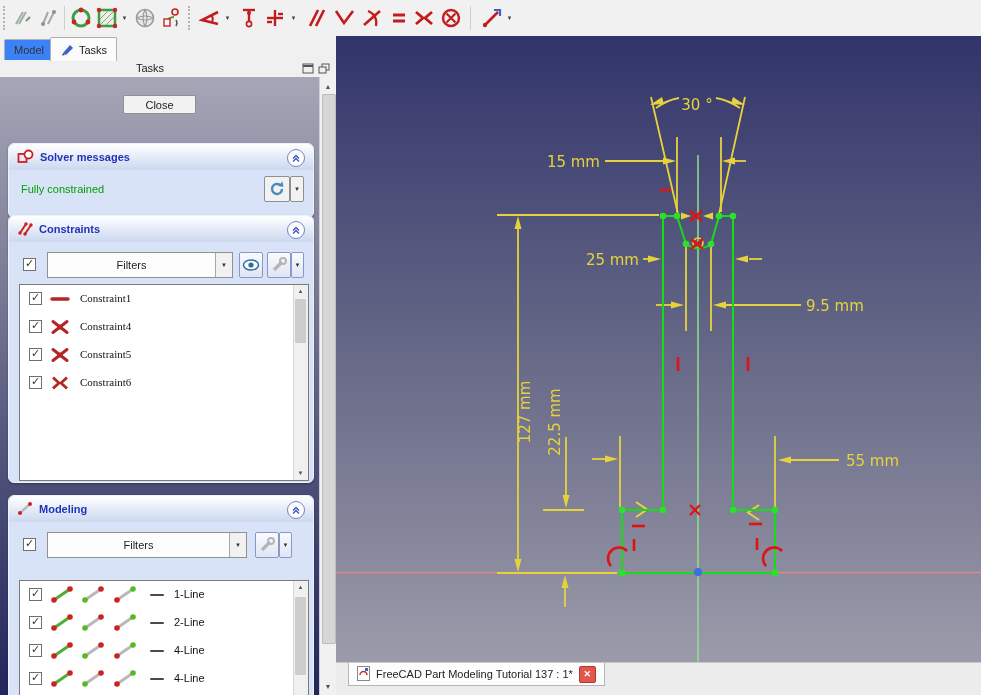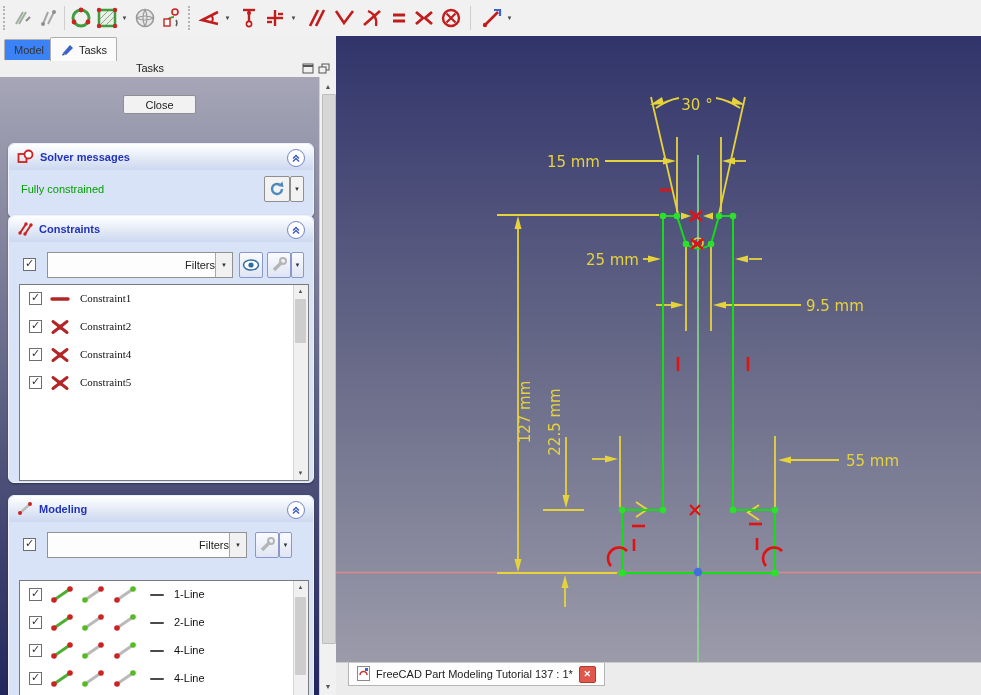--- a/index.html
+++ b/index.html
@@ -34,21 +34,21 @@
 
   .qbtn{background:#f2f2f2;border:1px solid #8f8f8f;border-radius:2px;font-family:"Liberation Sans",sans-serif;font-size:11px;color:#222;}
 
   .section{left:8px;width:304px;background:#d9e3f8;border:1px solid #eef2fc;border-radius:6px;box-shadow:0 1px 2px rgba(0,0,20,.35);}
   .sechead{position:absolute;left:0;top:0;width:100%;height:26px;background:linear-gradient(#ffffff,#ccd8f0);border-radius:6px 6px 0 0;display:flex;align-items:center;gap:6px;padding-left:8px;box-sizing:border-box;}
   .sechead .htext{color:#2233bb;font-weight:bold;}
   .chev{position:absolute;right:8px;top:5px;width:16px;height:16px;border:1px solid #7384cf;border-radius:50%;background:#fff;display:flex;align-items:center;justify-content:center;}
 
   .statusgreen{color:#00a000;}
   .combo{background:#fdfdfd;border:1px solid #919191;display:flex;align-items:center;box-sizing:border-box;}
-  .combo .ct{flex:1;text-align:right;}
+  .combo .ct{flex:1;text-align:center;}
   .combo .carr{width:16px;align-self:stretch;border-left:1px solid #a8a8a8;background:#f1f1f1;display:flex;align-items:center;justify-content:center;font-size:6px;color:#333;}
   .sqbtn{background:linear-gradient(#fafbff,#dfe5f3);border:1px solid #8a97c9;border-radius:2px;display:flex;align-items:center;justify-content:center;box-sizing:border-box;}
   .ddbtn{font-size:6px;color:#333;}
 
   .cb{display:inline-block;width:13px;height:13px;background:#fff;border:1px solid #6e6e6e;position:relative;box-sizing:border-box;}
   .cb:after{content:"✓";position:absolute;left:1px;top:-2px;font-size:11px;color:#333;}
 
   .listbox{background:#ffffff;border:1px solid #7a7a7a;overflow:hidden;}
   .lrow{position:relative;height:28px;display:flex;align-items:center;}
   .lrow .cb{position:absolute;left:9px;top:7px;}
@@ -285,48 +285,47 @@
       <div class="abs listbox" style="left:10px;top:68px;width:288px;height:195px;">
         <div>
   <div class="lrow">
     <span class="cb"></span>
     <span class="cicon"><svg width="22" height="16">
                   <line x1="3" y1="8" x2="19" y2="8" stroke="#b32626" stroke-width="3.4" stroke-linecap="round"></line>
                 </svg></span>
     <span class="rlabel">Constraint1</span>
   </div>
 
+
+
   <div class="lrow">
     <span class="cb"></span>
     <span class="cicon"><svg width="22" height="16">
                   <path d="M4,2.5 L18,13.5 M18,2.5 L4,13.5" stroke="#b32626" stroke-width="3" stroke-linecap="round" fill="none"></path>
                   <circle cx="11" cy="8" r="2.6" fill="#b32626"></circle>
                 </svg></span>
-    <span class="rlabel">Constraint2</span>
-  </div>
-
+    <span class="rlabel">Constraint4</span>
+  </div>
 
   <div class="lrow">
     <span class="cb"></span>
     <span class="cicon"><svg width="22" height="16">
                   <path d="M4,2.5 L18,13.5 M18,2.5 L4,13.5" stroke="#b32626" stroke-width="3" stroke-linecap="round" fill="none"></path>
                   <circle cx="11" cy="8" r="2.6" fill="#b32626"></circle>
                 </svg></span>
-    <span class="rlabel">Constraint4</span>
+    <span class="rlabel">Constraint5</span>
   </div>
 
   <div class="lrow">
     <span class="cb"></span>
     <span class="cicon"><svg width="22" height="16">
-                  <path d="M4,2.5 L18,13.5 M18,2.5 L4,13.5" stroke="#b32626" stroke-width="3" stroke-linecap="round" fill="none"></path>
-                  <circle cx="11" cy="8" r="2.6" fill="#b32626"></circle>
-                </svg></span>
-    <span class="rlabel">Constraint5</span>
-  </div>
-
+                  <path d="M4,2.5 L10,8 L4,13.5 M18,2.5 L12,8 L18,13.5" stroke="#b32626" stroke-width="2.8" fill="none"></path>
+                </svg></span>
+    <span class="rlabel">Constraint6</span>
+  </div>
 
 </div>
         <div class="inscroll">
           <div class="a" style="top:0">▲</div>
           <div class="th" style="top:14px;height:44px;"></div>
           <div class="a" style="bottom:0">▼</div>
         </div>
       </div>
     </div>
 

